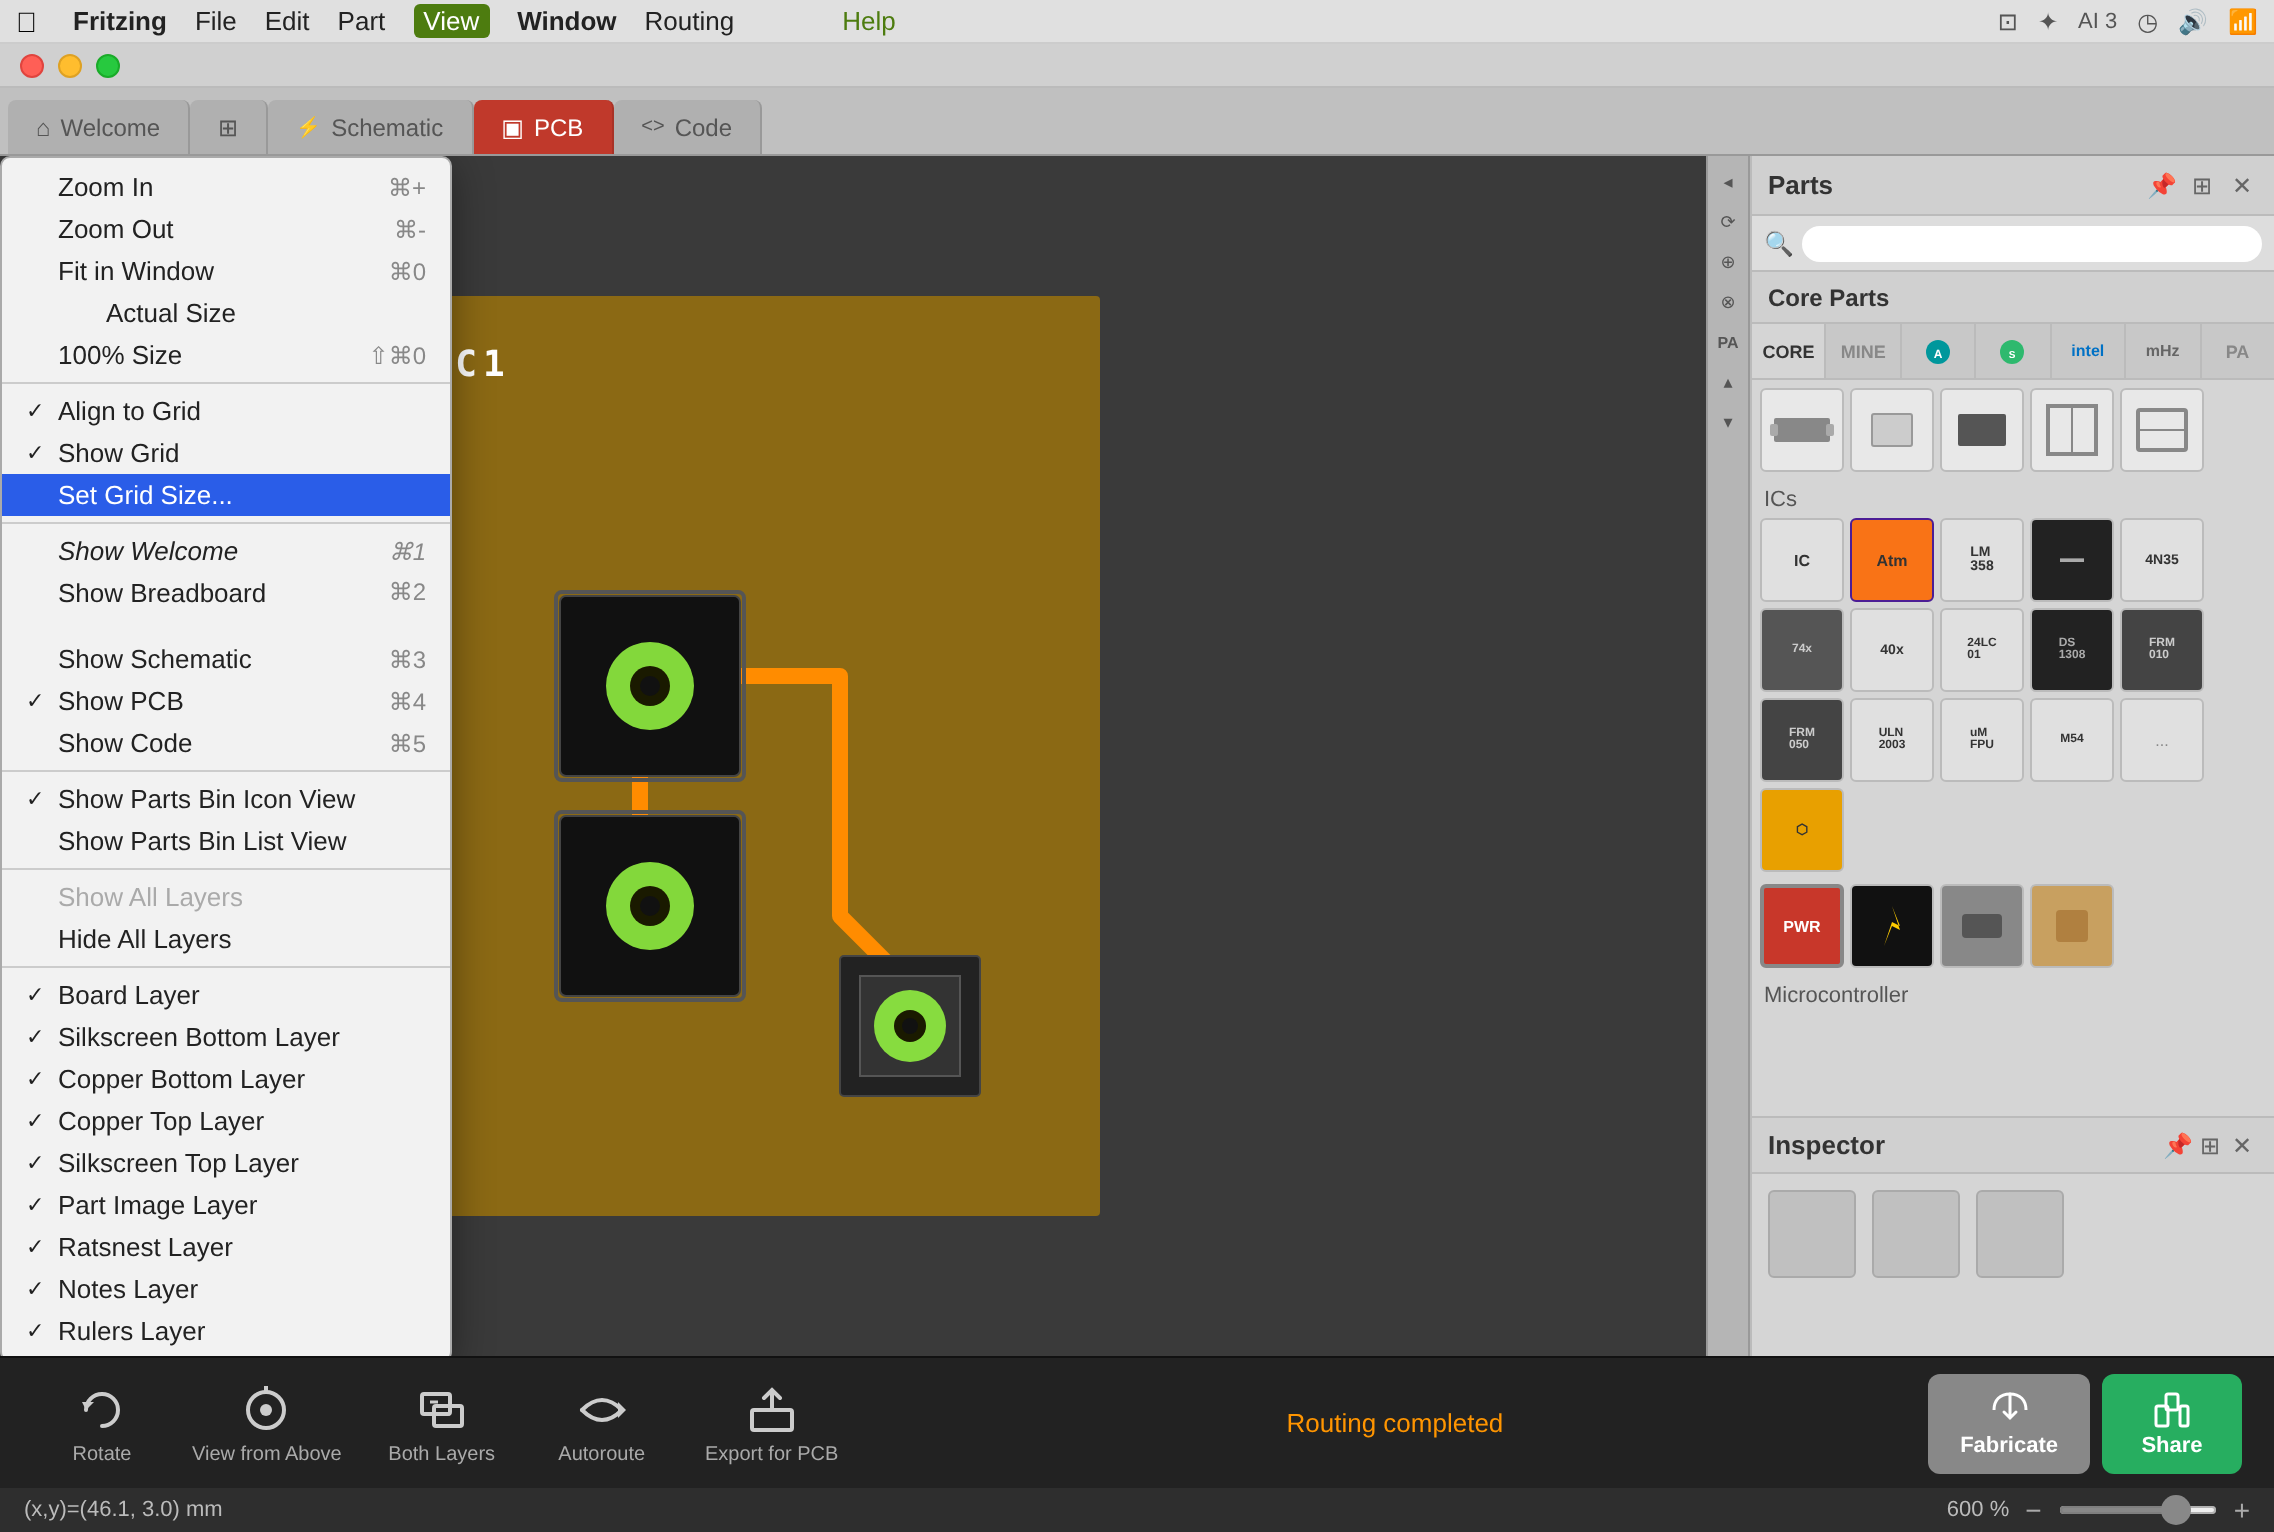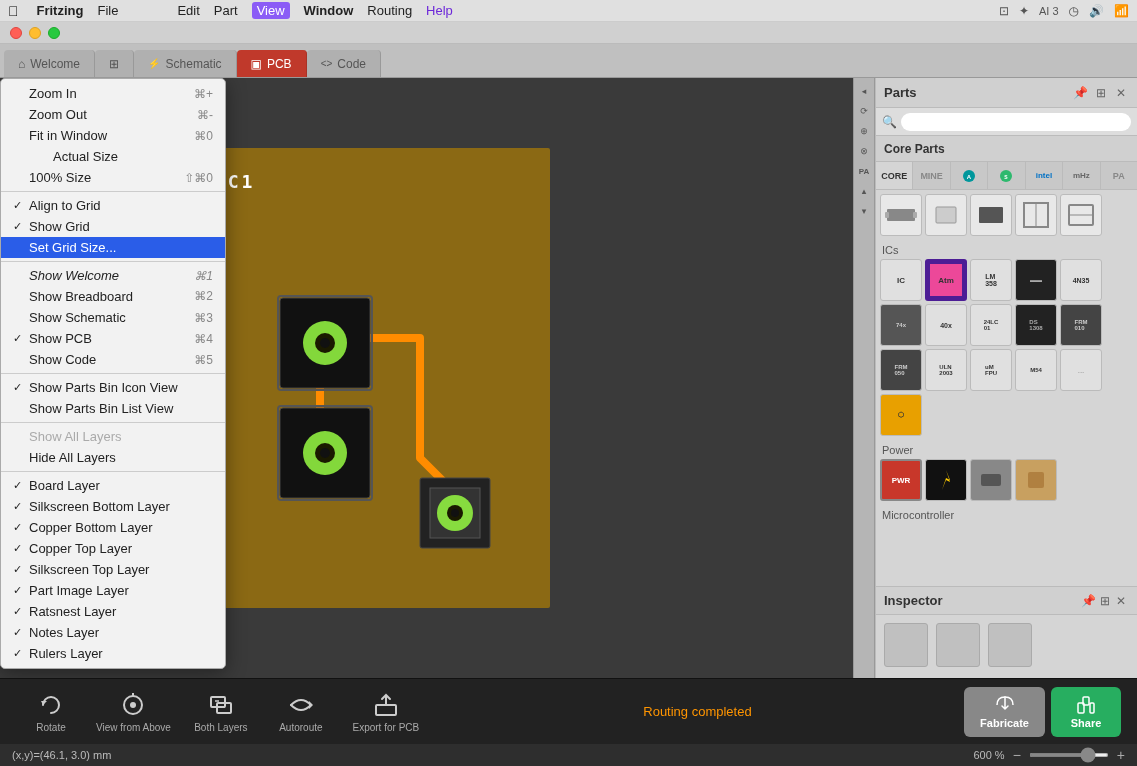--- a/index.html
+++ b/index.html
@@ -5,26 +5,26 @@
     * { margin: 0; padding: 0; box-sizing: border-box; }
     body { width: 1137px; height: 766px; background: #3a3a3a; font-family: -apple-system, BlinkMacSystemFont, 'Helvetica Neue', Arial, sans-serif; font-size: 13px; overflow: hidden; position: relative; }
   </style>
 </head>
 <body>
 
 <div style="height:22px; background:#e0e0e0; display:flex; align-items:center; padding:0 8px; gap:14px; font-size:13px; border-bottom:1px solid #ccc; position:relative; z-index:1000;">
   <span style="font-size:14px; margin-right:4px;"></span>
   <span style="font-weight:600; color:#222;">Fritzing</span>
   <span style="color:#222;">File</span>
-  <span style="color:#222;margin-left:45px;">Edit</span>
+  <span style="color:#222;">Edit</span>
   <span style="color:#222;">Part</span>
-  <span style="color:#222; background:#8b5cf6; color:white; padding:1px 5px; border-radius:3px;">View</span>
+  <span style="color:#222; background:#4d7c0f; color:white; padding:1px 5px; border-radius:3px;">View</span>
   <span style="color:#222;font-weight:bold;">Window</span>
   <span style="color:#222;">Routing</span>
-  <span style="color:#6d28d9;">Help</span>
+  <span style="color:#4d7c0f;margin-left:40px;">Help</span>
   <div style="margin-left:auto; display:flex; align-items:center; gap:10px; color:#555; font-size:12px;">
     <span>⊡</span>
     <span>✦</span>
     <span style="font-size:11px;">AI 3</span>
     <span>◷</span>
     <span>🔊</span>
     <span>📶</span>
   </div>
 </div>
 
@@ -145,21 +145,21 @@
       <div style="display:flex; align-items:center; padding:3px 12px; color:#222; cursor:pointer;font-style:italic;">
         <span style="width:16px; font-size:11px;"></span>
         <span style="flex:1;">Show Welcome</span>
         <span style="color:#888; font-size:12px;">⌘1</span>
       </div>
       <div style="display:flex; align-items:flex-start; padding:3px 12px; color:#222; cursor:pointer;">
         <span style="width:16px; font-size:11px;"></span>
         <span style="flex:1;">Show Breadboard</span>
         <span style="color:#888; font-size:12px;">⌘2</span>
       </div>
-      <div style="display:flex; align-items:center; padding:3px 12px; color:#222; cursor:pointer;">
+      <div style="display:flex; align-items:center; padding:3px 12px; color:#222; cursor:pointer;margin-top:12px;">
         <span style="width:16px; font-size:11px;"></span>
         <span style="flex:1;">Show Schematic</span>
         <span style="color:#888; font-size:12px;">⌘3</span>
       </div>
       <div style="display:flex; align-items:center; padding:3px 12px; color:#222; cursor:pointer;">
         <span style="width:16px; font-size:11px;">✓</span>
         <span style="flex:1;">Show PCB</span>
         <span style="color:#888; font-size:12px;">⌘4</span>
       </div>
       <div style="display:flex; align-items:center; padding:3px 12px; color:#222; cursor:pointer;">
@@ -323,38 +323,37 @@
           <svg width="36" height="36" viewBox="0 0 36 36">
               <rect x="6" y="8" width="24" height="20" fill="none" stroke="#888" stroke-width="2" rx="1"></rect>
               <line x1="6" y1="18" x2="30" y2="18" stroke="#888" stroke-width="1"></line>
             </svg>
         </div>
       </div>
 
       <div style="font-size:11px; color:#555; padding:2px 2px 3px; font-weight:500;">ICs</div>
       <div style="display:flex; flex-wrap:wrap; gap:3px; margin-bottom:6px;">
         <div style="width:42px; height:42px; background:#e0e0e0; border:1px solid #bbb; border-radius:3px; display:flex; align-items:center; justify-content:center; cursor:pointer; font-size:8px; color:#333; font-weight:bold;">IC</div>
-        <div style="width:42px; height:42px; background:#ec4899; border:5px solid #4c1d95; border-radius:3px; display:flex; align-items:center; justify-content:center; cursor:pointer; font-size:8px; color:#333; font-weight:bold;">Atm</div>
+        <div style="width:42px; height:42px; background:#f97316; border:1px solid #4c1d95; border-radius:3px; display:flex; align-items:center; justify-content:center; cursor:pointer; font-size:8px; color:#333; font-weight:bold;">Atm</div>
         <div style="width:42px; height:42px; background:#e0e0e0; border:1px solid #bbb; border-radius:3px; display:flex; align-items:center; justify-content:center; cursor:pointer; font-size:7px; color:#333; font-weight:bold;">LM<br>358</div>
         <div style="width:42px; height:42px; background:#222; border:1px solid #bbb; border-radius:3px; display:flex; align-items:center; justify-content:center; cursor:pointer; font-size:6px; color:#aaa;">▬▬</div>
         <div style="width:42px; height:42px; background:#e0e0e0; border:1px solid #bbb; border-radius:3px; display:flex; align-items:center; justify-content:center; cursor:pointer; font-size:7px; color:#333; font-weight:bold;">4N35</div>
         <div style="width:42px; height:42px; background:#555; border:1px solid #bbb; border-radius:3px; display:flex; align-items:center; justify-content:center; cursor:pointer; font-size:6px; color:#ccc; font-weight:bold;">74x</div>
         <div style="width:42px; height:42px; background:#e0e0e0; border:1px solid #bbb; border-radius:3px; display:flex; align-items:center; justify-content:center; cursor:pointer; font-size:7px; color:#333; font-weight:bold;">40x</div>
         <div style="width:42px; height:42px; background:#e0e0e0; border:1px solid #bbb; border-radius:3px; display:flex; align-items:center; justify-content:center; cursor:pointer; font-size:6px; color:#333; font-weight:bold;">24LC<br>01</div>
         <div style="width:42px; height:42px; background:#222; border:1px solid #bbb; border-radius:3px; display:flex; align-items:center; justify-content:center; cursor:pointer; font-size:6px; color:#aaa; font-weight:bold;">DS<br>1308</div>
         <div style="width:42px; height:42px; background:#444; border:1px solid #bbb; border-radius:3px; display:flex; align-items:center; justify-content:center; cursor:pointer; font-size:6px; color:#ccc; font-weight:bold;">FRM<br>010</div>
         <div style="width:42px; height:42px; background:#444; border:1px solid #bbb; border-radius:3px; display:flex; align-items:center; justify-content:center; cursor:pointer; font-size:6px; color:#ccc; font-weight:bold;">FRM<br>050</div>
         <div style="width:42px; height:42px; background:#e0e0e0; border:1px solid #bbb; border-radius:3px; display:flex; align-items:center; justify-content:center; cursor:pointer; font-size:6px; color:#333; font-weight:bold;">ULN<br>2003</div>
         <div style="width:42px; height:42px; background:#e0e0e0; border:1px solid #bbb; border-radius:3px; display:flex; align-items:center; justify-content:center; cursor:pointer; font-size:6px; color:#333; font-weight:bold;">uM<br>FPU</div>
         <div style="width:42px; height:42px; background:#e0e0e0; border:1px solid #bbb; border-radius:3px; display:flex; align-items:center; justify-content:center; cursor:pointer; font-size:6px; color:#333; font-weight:bold;">M54</div>
         <div style="width:42px; height:42px; background:#e0e0e0; border:1px solid #bbb; border-radius:3px; display:flex; align-items:center; justify-content:center; cursor:pointer; font-size:8px; color:#888;">...</div>
         <div style="width:42px; height:42px; background:#e8a000; border:1px solid #bbb; border-radius:3px; display:flex; align-items:center; justify-content:center; cursor:pointer; font-size:7px; color:#333; font-weight:bold;">⬡</div>
       </div>
 
-      <div style="font-size:11px; color:#555; padding:2px 2px 3px; font-weight:500;">Power</div>
       <div style="display:flex; flex-wrap:wrap; gap:3px; margin-bottom:6px;">
         <div style="width:42px; height:42px; background:#c8372a; border:2px solid #888; border-radius:3px; display:flex; align-items:center; justify-content:center; cursor:pointer; font-size:8px; color:white; font-weight:bold;">PWR</div>
         <div style="width:42px; height:42px; background:#111; border:1px solid #bbb; border-radius:3px; display:flex; align-items:center; justify-content:center; cursor:pointer;">
           <svg width="28" height="28" viewBox="0 0 28 28">
               <path d="M14 4 L18 16 L14 14 L10 24 L14 12 L18 14 Z" fill="#ffcc00"></path>
             </svg>
         </div>
         <div style="width:42px; height:42px; background:#888; border:1px solid #bbb; border-radius:3px; display:flex; align-items:center; justify-content:center; cursor:pointer;">
           <svg width="28" height="28" viewBox="0 0 28 28">
               <rect x="4" y="8" width="20" height="12" fill="#555" rx="2"></rect>
@@ -363,21 +362,21 @@
         <div style="width:42px; height:42px; background:#c8a060; border:1px solid #bbb; border-radius:3px; display:flex; align-items:center; justify-content:center; cursor:pointer;">
           <svg width="28" height="28" viewBox="0 0 28 28">
               <rect x="6" y="6" width="16" height="16" fill="#b08040" rx="2"></rect>
             </svg>
         </div>
       </div>
 
       <div style="font-size:11px; color:#555; padding:2px 2px 3px; font-weight:500;">Microcontroller</div>
     </div>
 
-    <div style="height:92px; background:#d5d5d5; border-top:1px solid #bbb;">
+    <div style="height:120px; background:#d5d5d5; border-top:1px solid #bbb;">
       <div style="height:28px; background:#d0d0d0; display:flex; align-items:center; padding:0 8px; border-bottom:1px solid #bbb;">
         <span style="font-size:13px; font-weight:600; color:#333; flex:1;">Inspector</span>
         <button style="width:16px; height:16px; background:none; border:none; color:#666; cursor:pointer; font-size:12px;">📌</button>
         <button style="width:16px; height:16px; background:none; border:none; color:#666; cursor:pointer; font-size:12px;">⊞</button>
         <button style="width:16px; height:16px; background:none; border:none; color:#666; cursor:pointer; font-size:12px;">✕</button>
       </div>
       <div style="padding:8px; display:flex; gap:8px;">
         <div style="width:44px; height:44px; background:#c0c0c0; border:1px solid #aaa; border-radius:3px;"></div>
         <div style="width:44px; height:44px; background:#c0c0c0; border:1px solid #aaa; border-radius:3px;"></div>
         <div style="width:44px; height:44px; background:#c0c0c0; border:1px solid #aaa; border-radius:3px;"></div>

